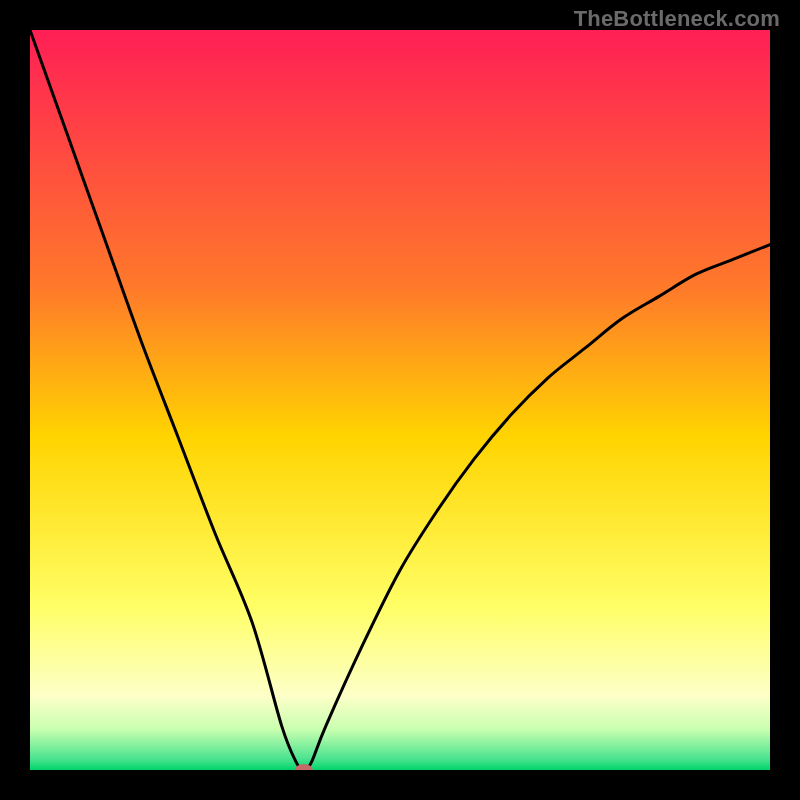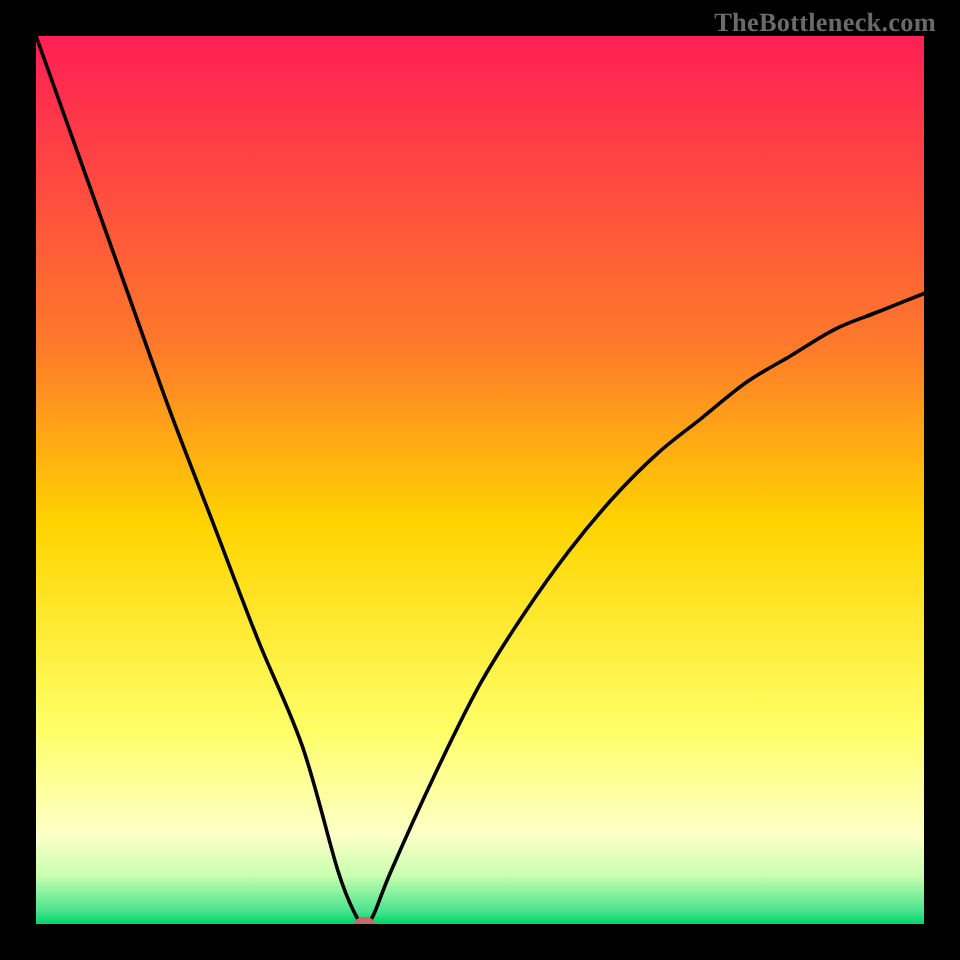--- a/index.html
+++ b/index.html
@@ -22,21 +22,21 @@
     position: absolute;
     left: 30px;
     top: 30px;
     width: 740px;
     height: 740px;
   }
   .watermark {
     position: absolute;
     top: 6px;
     right: 20px;
-    font-family: Liberation Serif, serif;
+    font-family: Liberation Sans, sans-serif;
     font-size: 22px;
     font-weight: 600;
     color: #6a6a6a;
     letter-spacing: 0.2px;
   }
   svg { display: block; }
 </style>
 </head>
 <body>
 

